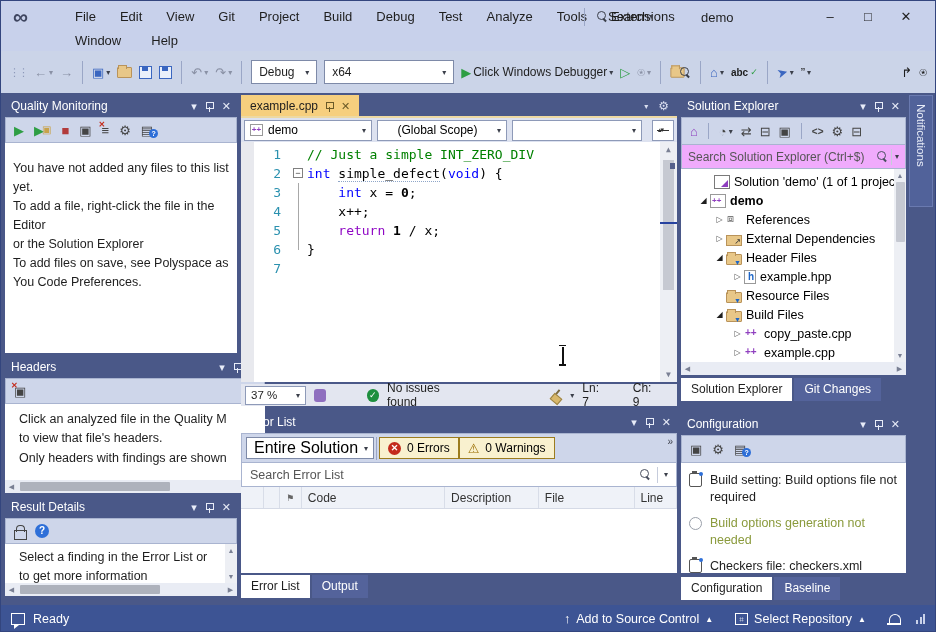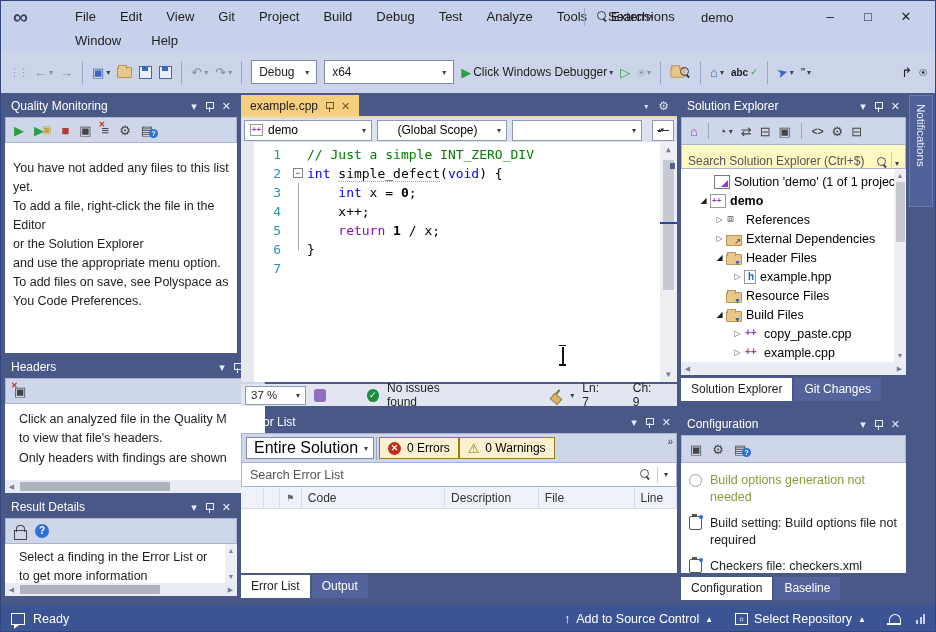--- a/index.html
+++ b/index.html
@@ -133,21 +133,21 @@
   .el-col{border-right:1px solid #D8DDE8;height:100%;display:flex;align-items:center;padding:0 6px;}
   .flagglyph{font-size:9px;color:#666;}
   .overflow-chev{position:absolute;right:3px;top:2px;color:#3B3F4A;font-size:10px;}
 
   
   .dock-tabs{position:absolute;display:flex;gap:2px;font-size:12px;}
   .dock-tab{padding:4px 10px 5px;background:#54639B;color:#FFF;}
   .dock-tab.active{background:#FFFFFF;color:#1E1E1E;}
 
   
-  .se-search{height:24px;background:#fef9c3;border:1px solid #A9B4D0;border-top:none;display:flex;align-items:flex-end;padding:0 6px;font-size:12px;color:#555;}
+  .se-search{height:24px;background:#f0abfc;border:1px solid #A9B4D0;border-top:none;display:flex;align-items:center;padding:0 6px;font-size:12px;color:#555;}
   .tree{position:relative;background:#fff;flex:1;overflow:hidden;font-size:12.5px;padding-top:3px;}
   .trow{height:19px;display:flex;align-items:center;white-space:nowrap;}
   .tarrow{width:13px;text-align:center;font-size:8px;color:#555;flex:0 0 auto;}
   .tarrow.exp{color:#1E1E1E;}
   .tlabel{margin-left:4px;}
   .tlabel.bold{font-weight:bold;}
   .fi{width:16px;height:14px;display:inline-block;position:relative;flex:0 0 auto;}
   .fi-solution{border:1px solid #7A7A7A;background:#fff;}
   .fi-solution::after{content:"";position:absolute;right:1px;bottom:1px;width:0;height:0;border-left:7px solid transparent;border-bottom:7px solid #8F3FBF;}
   .fi-project{border:1px solid #999;background:#fff;}
@@ -329,21 +329,20 @@
       <span class="glyph" style="color:#444">⚙</span>
       <span class="tico">
           <span class="glyph" style="color:#444">▤</span>
           <span class="qcircle" style="width:9px;height:9px;font-size:7px;line-height:9px;margin-left:-6px;margin-top:6px">?</span>
         </span>
     </div>
     <div class="panel-body qm-body" id="qm-body">
         <div class="qm-line">You have not added any files to this list yet.</div>
         <div class="qm-line">To add a file, right-click the file in the Editor</div>
         <div class="qm-line">or the Solution Explorer</div>
-        <div class="qm-line">and use the appropriate menu option.</div>
         <div class="qm-line">To add files on save, see Polyspace as You Code Preferences.</div>
       </div>
   </div>
 
   <div class="panel" style="left:4px;top:355px;width:260px;height:137px;">
     <div class="panel-h">
       <span class="ph-title">Headers</span>
       <span class="phi caret">▾</span>
       <span class="phi pinicon"></span>
       <span class="phi">✕</span>
@@ -615,27 +614,27 @@
     </div>
     <div class="panel-tools" style="height:28px">
       <span class="glyph" style="color:#444">▣</span>
       <span class="glyph" style="color:#444">⚙</span>
       <span class="tico">
           <span class="glyph" style="color:#444">▤</span>
           <span class="qcircle" style="width:9px;height:9px;font-size:7px;line-height:9px;margin-left:-6px;margin-top:6px">?</span>
         </span>
     </div>
     <div class="panel-body" id="cfg-body" style="padding-top:4px">
+        <div class="cfg-item">
+          <span class="ci-checklist"></span>
+          <span class="txt">Build setting: Build options file not required</span>
+        </div>
         <div class="cfg-item muted-green">
           <span class="ci-circle"></span>
           <span class="txt">Build options generation not needed</span>
-        </div>
-        <div class="cfg-item">
-          <span class="ci-checklist"></span>
-          <span class="txt">Build setting: Build options file not required</span>
         </div>
         <div class="cfg-item">
           <span class="ci-checklist"></span>
           <span class="txt">Checkers file: checkers.xml</span>
         </div>
       </div>
   </div>
   <div class="dock-tabs" style="left:680px;top:576px;" id="cfg-tabs">
       <span class="dock-tab active">Configuration</span>
       <span class="dock-tab">Baseline</span>

